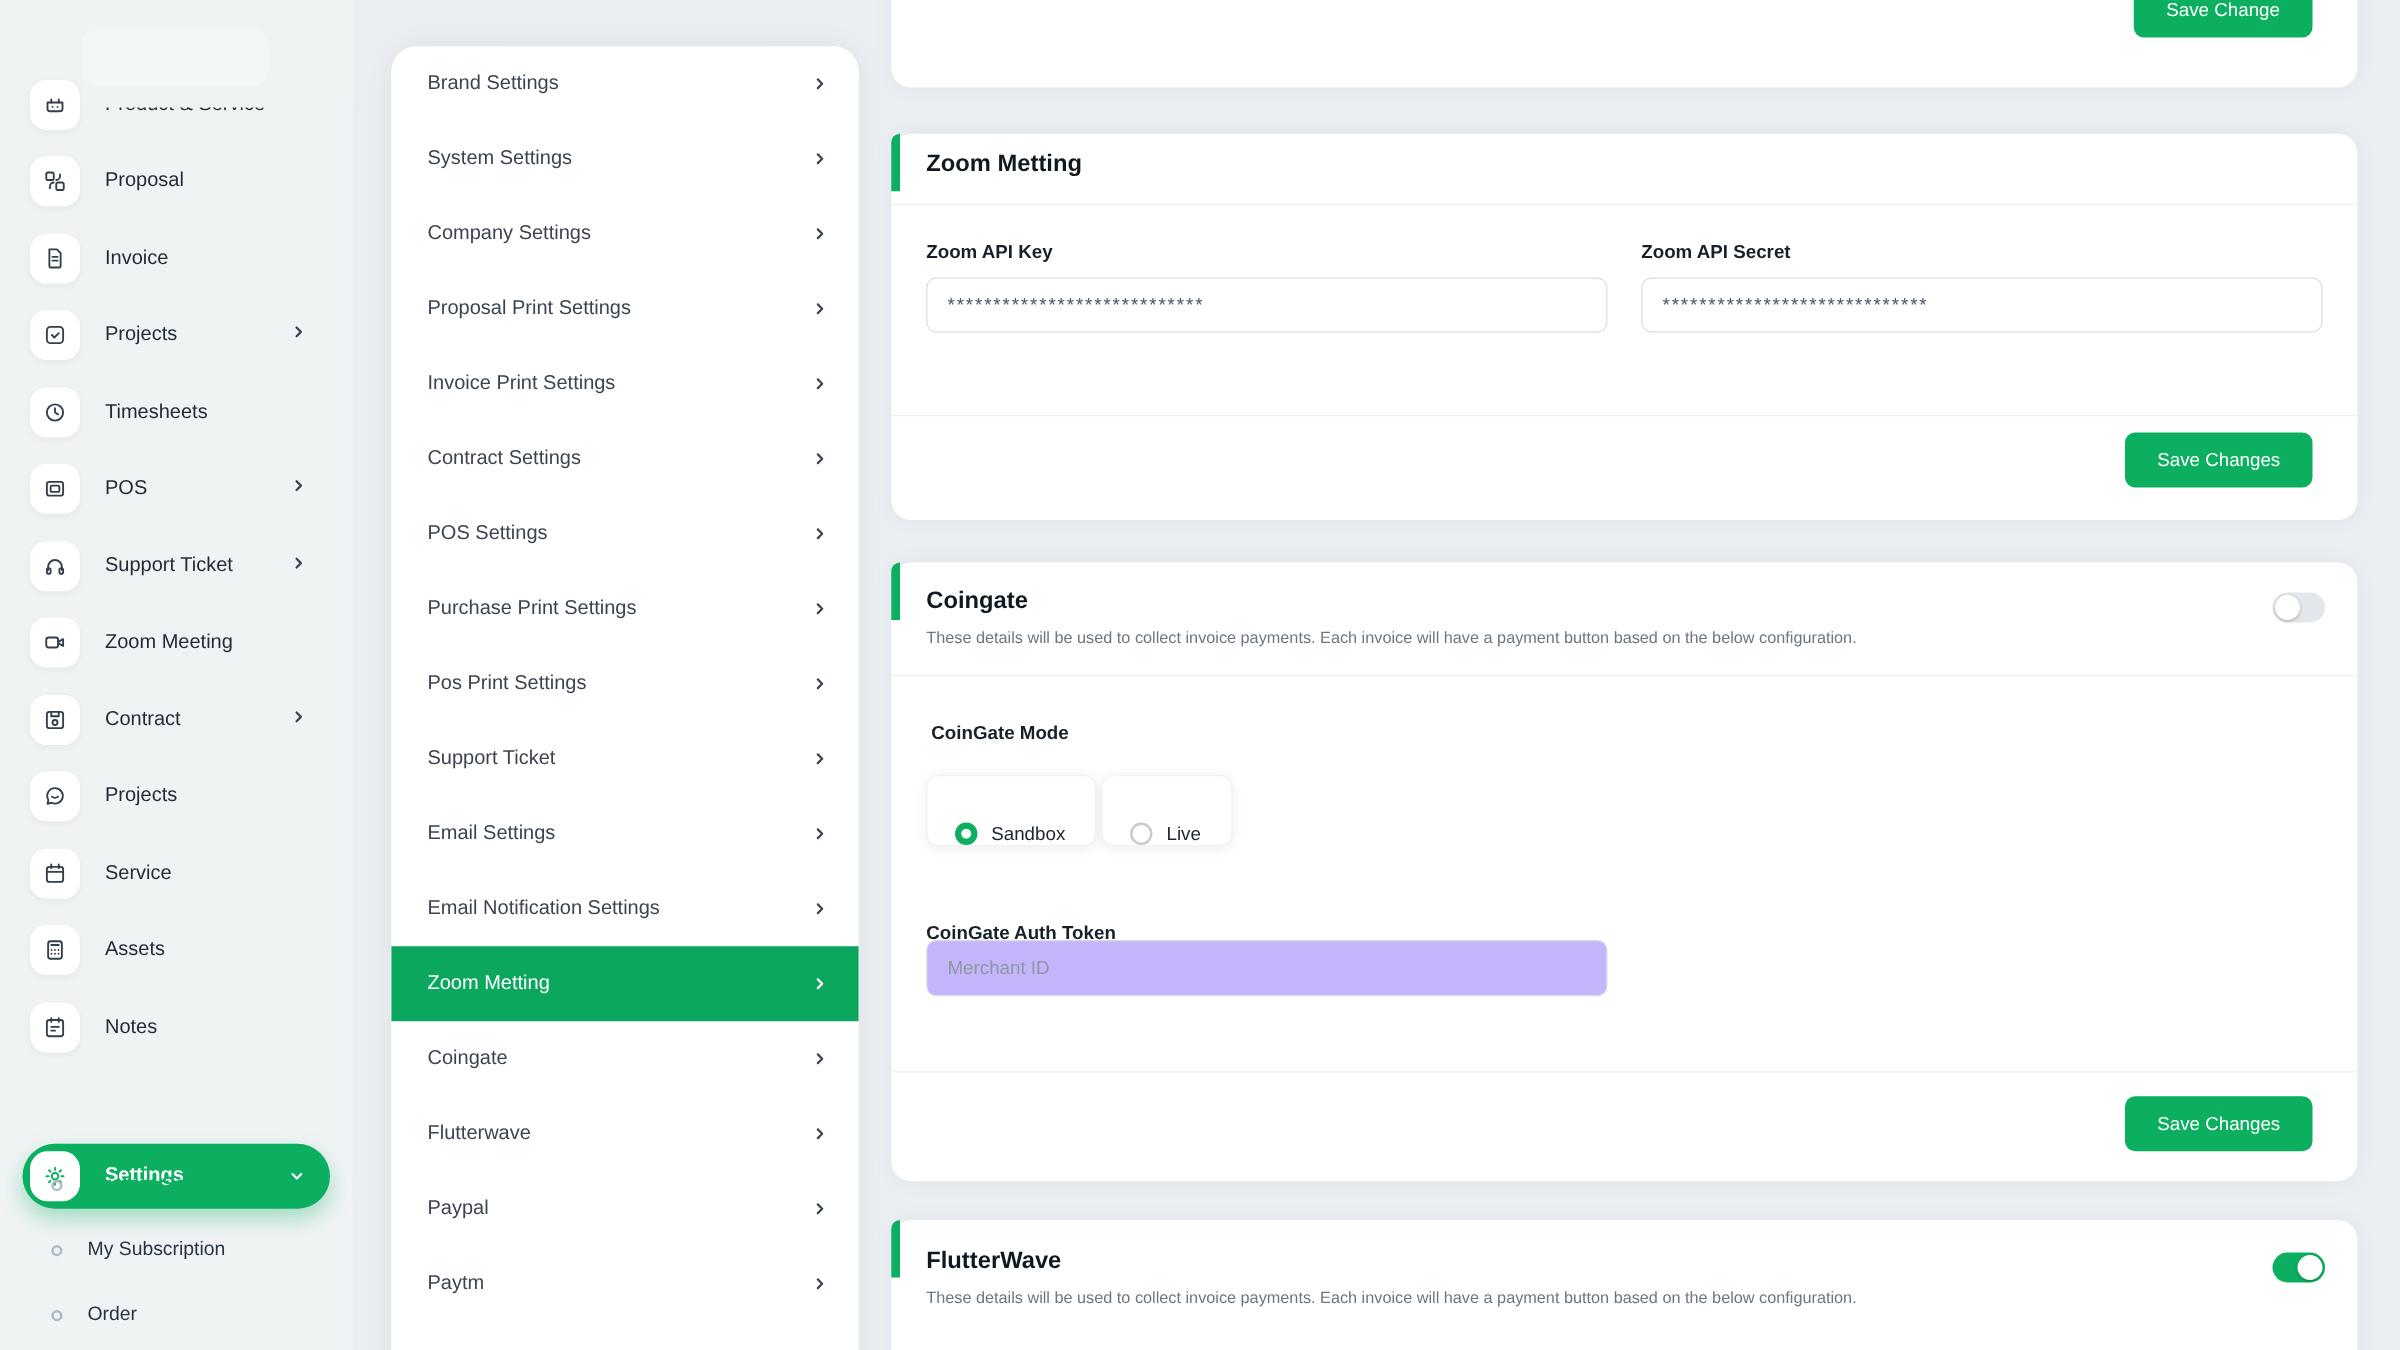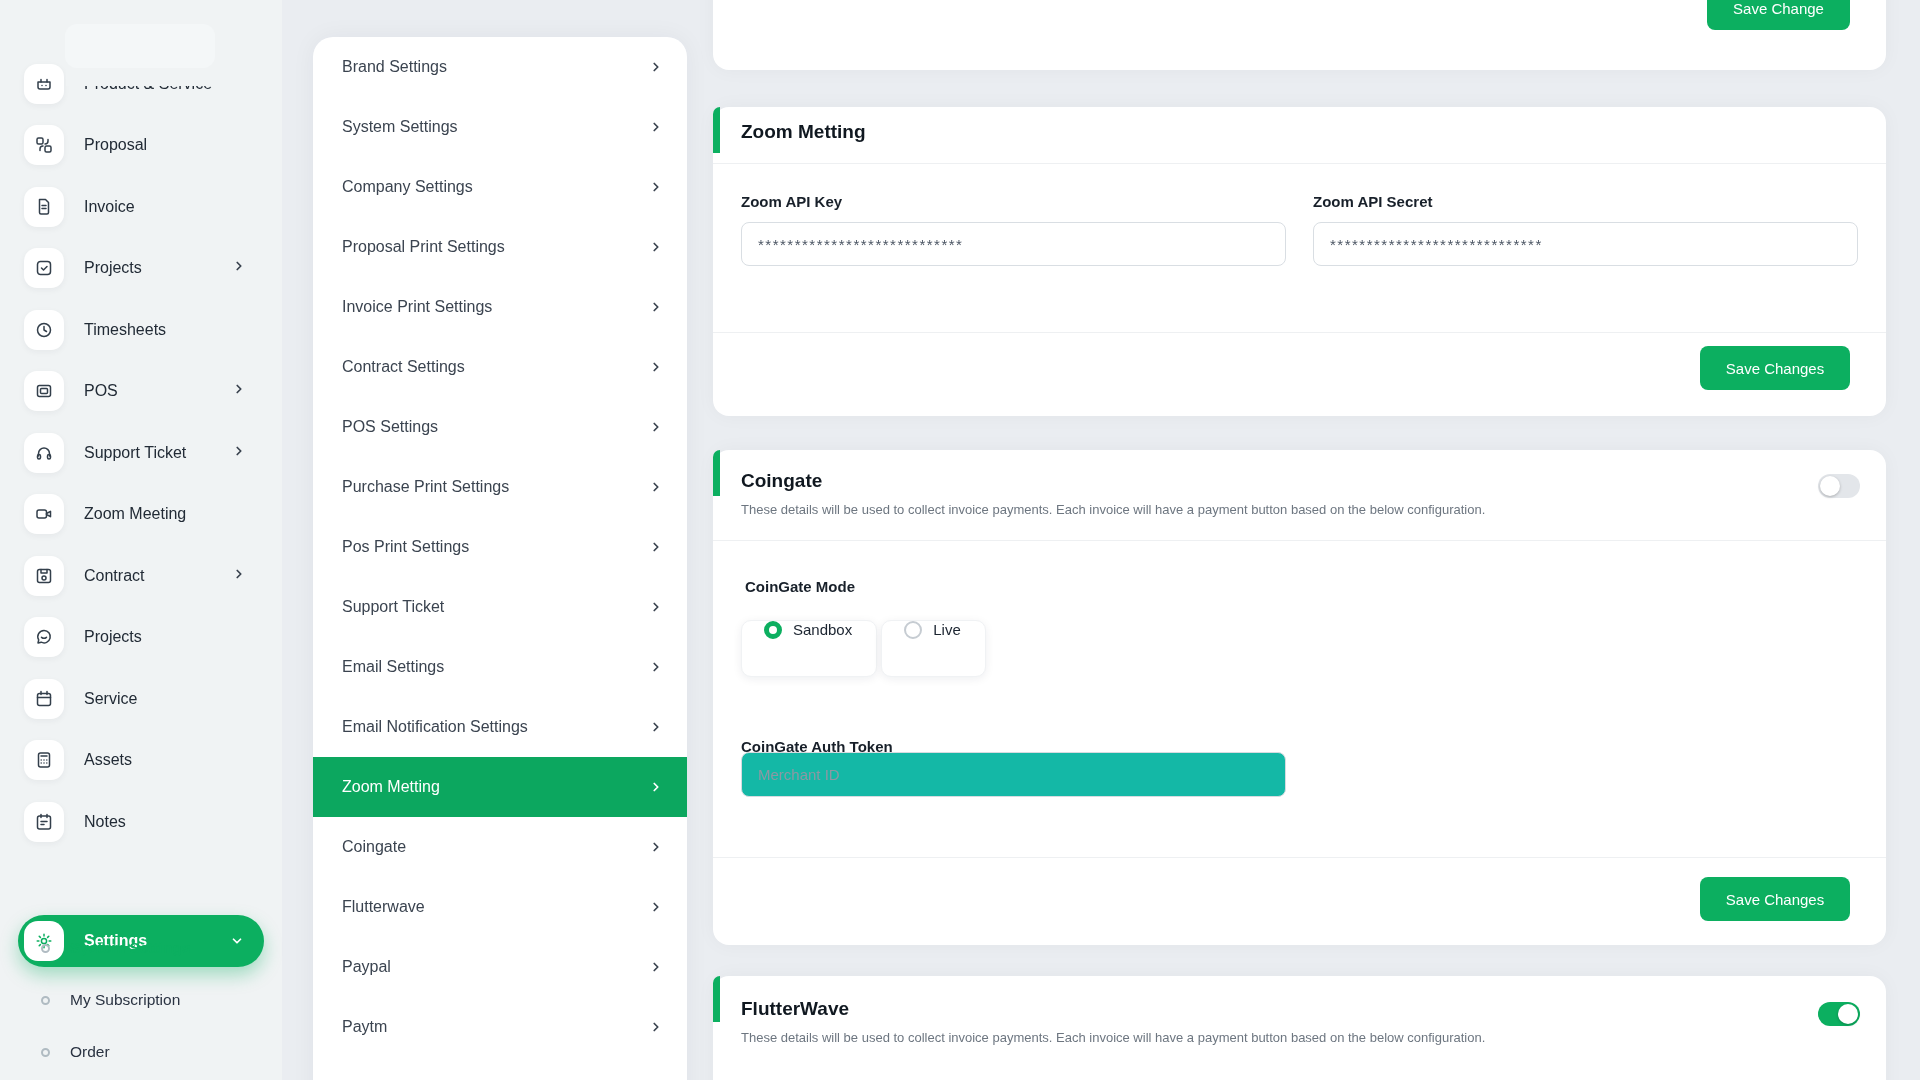--- a/index.html
+++ b/index.html
@@ -74,41 +74,41 @@
   }
   .card-title { position:absolute; left:28px; font-size:19px; font-weight:700; color:#101820; }
   .card-desc { position:absolute; left:28px; font-size:13px; color:#6d7680; }
   .divider { position:absolute; left:0; right:0; height:1px; background:#eef0f2; }
   .field-label { position:absolute; font-size:15px; font-weight:600; color:#18202a; }
   .text-input {
     position:absolute; width:545px; height:44px; border:1px solid #d9dee3;
     border-radius:8px; background:#ffffff; padding:0 16px; font-size:15px;
     color:#4b5563; letter-spacing:1.5px; font-family:inherit; outline:none;
   }
-  .text-input.disabled { background:#14b8a6; border-color:#d6dbe0; letter-spacing:0; }
+  .text-input.disabled { background:#c4b5fd; border-color:#d6dbe0; letter-spacing:0; }
   .text-input.disabled::placeholder { color:#8d98a3; }
   .btn-green {
     position:absolute; height:44px; background:var(--green); color:#ffffff;
     border:none; border-radius:8px; font-size:15px; font-weight:500;
     font-family:inherit; cursor:pointer; padding:0 18px;
   }
   .toggle {
     position:absolute; right:26px; width:42px; height:24px; border-radius:12px;
     background:#e3e6ea; cursor:pointer;
   }
   .toggle .knob {
     position:absolute; top:2px; left:2px; width:20px; height:20px; border-radius:50%;
     background:#ffffff; box-shadow:0 1px 3px rgba(0,0,0,0.25);
   }
   .toggle.on { background:var(--green); }
   .toggle.on .knob { left:auto; right:2px; }
   .radio-group { position:absolute; left:28px; display:flex; gap:4px; }
   .radio-card {
     height:57px; background:#ffffff; border:1px solid #f0f2f4; border-radius:10px;
-    box-shadow:0 2px 10px rgba(20,35,50,0.07); display:flex; align-items:flex-start;
+    box-shadow:0 2px 10px rgba(20,35,50,0.07); display:flex; align-items:flex-end;
     padding:0 24px 0 22px; cursor:pointer;
   }
   .radio-dot { width:18px; height:18px; border-radius:50%; border:2px solid #c6ccd2;
     background:#ffffff; flex:0 0 auto; }
   .radio-card.checked .radio-dot { border:5.5px solid var(--green); }
   .radio-label { margin-left:11px; font-size:15px; color:#1b2430; }
   :root { --green:#0caf60; }
 </style>
 </head>
 <body>

